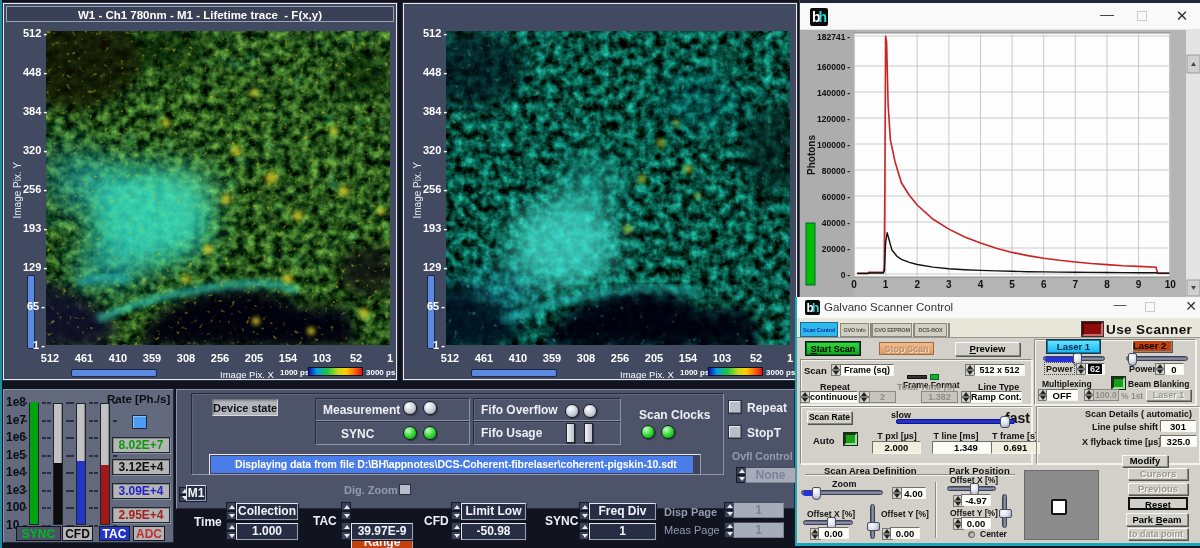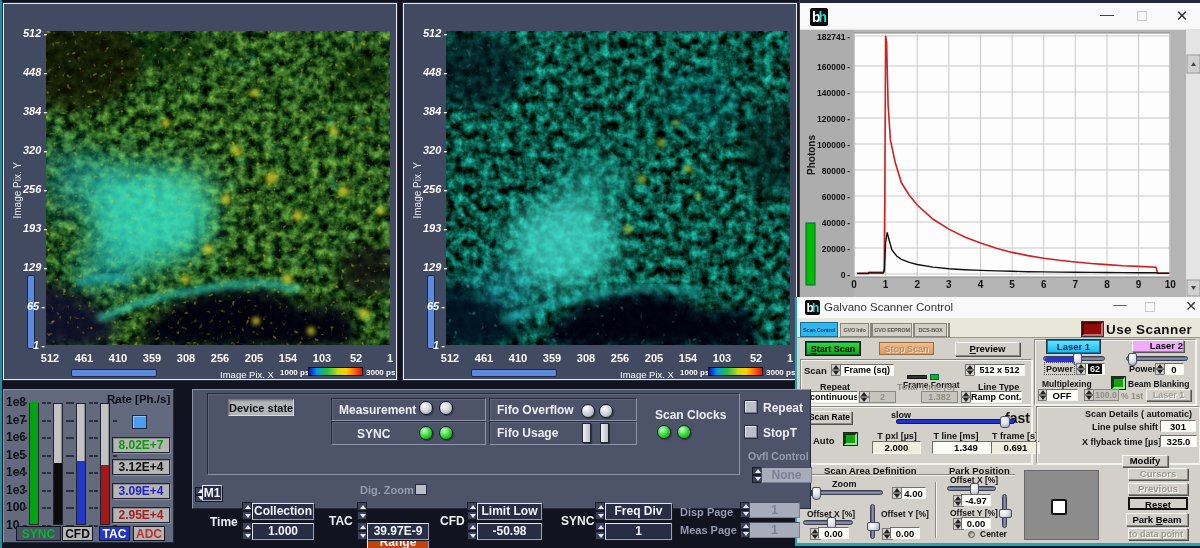--- a/index.html
+++ b/index.html
@@ -1,20 +1,20 @@
 <!DOCTYPE html>
 <html><head><meta charset="utf-8">
 <style>
 *{margin:0;padding:0;box-sizing:border-box;font-family:"Liberation Sans",sans-serif;}
 html,body{width:1200px;height:548px;overflow:hidden;background:#11141f;}
 #stage{position:relative;width:1200px;height:548px;background:#11141f;}
 .abs{position:absolute;}
 .wfrm{position:absolute;background:#424a61;border:1px solid #e8e8ee;outline:1px solid #2a2f40;}
 .imtitle{position:absolute;left:2px;right:2px;top:2px;height:16px;text-align:center;color:#fff;font-size:11.5px;font-weight:bold;line-height:16px;border:1px solid #9aa0b6;}
-.ylab{position:absolute;color:#fff;font-size:11px;font-weight:bold;text-align:right;width:22px;white-space:nowrap;z-index:3;font-style:italic;}
+.ylab{position:absolute;color:#fff;font-size:11px;font-weight:bold;text-align:right;width:22px;white-space:nowrap;z-index:3;}
 .xlab{position:absolute;color:#fff;font-size:11px;font-weight:bold;text-align:center;width:30px;white-space:nowrap;}
 .rotlab{position:absolute;color:#e8e8f0;font-size:10px;transform:rotate(-90deg);transform-origin:center;white-space:nowrap;}
 .vscroll{position:absolute;width:8px;background:#5b8ae0;border:1px solid #1c2744;border-radius:2px;}
 .hscroll{position:absolute;height:8px;background:#5b8ae0;border:1px solid #1c2744;border-radius:2px;}
 .pslab{position:absolute;color:#fff;font-size:8px;font-weight:bold;white-space:nowrap;}
 
 .dkpanel{position:absolute;background:#4d5469;border-top:1px solid #8d93a8;border-left:1px solid #8d93a8;border-bottom:1px solid #23283a;border-right:1px solid #23283a;}
 .spinarr{position:absolute;width:10px;display:flex;flex-direction:column;}
 .sa{flex:1;background:#3a4158;border:1px solid #161a26;position:relative;}
 .sa:before{content:"";position:absolute;left:2px;top:50%;margin-top:-2px;border-left:3px solid transparent;border-right:3px solid transparent;}
@@ -24,20 +24,21 @@
 .gsa{flex:1;background:#d2d0c8;border:1px solid #777;position:relative;}
 .gsa:before{content:"";position:absolute;left:1px;top:50%;margin-top:-2px;border-left:3px solid transparent;border-right:3px solid transparent;}
 .gsa.up:before{border-bottom:4px solid #222;}
 .gsa.dn:before{border-top:4px solid #222;}
 </style></head>
 <body>
 <div id="stage">
 <div class="abs" style="left:0;top:0;width:2px;height:548px;background:#1e8fa0;"></div>
 
 <div class="wfrm" id="w1" style="left:3px;top:3px;width:394px;height:377px;">
+  <div class="imtitle" style="background:#3a4055;">W1 - Ch1 780nm - M1 - Lifetime trace&nbsp; - F(x,y)</div>
 <div class="ylab" style="left:19px;top:23px;">512 -</div>
 <div class="ylab" style="left:19px;top:62px;">448 -</div>
 <div class="ylab" style="left:19px;top:101px;">384 -</div>
 <div class="ylab" style="left:19px;top:140px;">320 -</div>
 <div class="ylab" style="left:19px;top:179px;">256 -</div>
 <div class="ylab" style="left:19px;top:218px;">193 -</div>
 <div class="ylab" style="left:19px;top:257px;">129 -</div>
 <div class="ylab" style="left:19px;top:296px;">65 -</div>
 <div class="ylab" style="left:19px;top:335px;">1 -</div>
 <div class="xlab" style="left:31px;top:348px;">512</div>
@@ -331,21 +332,21 @@
         </div>
 <div class="abs" style="left:72px;top:73px;width:27px;height:12px;background:#c6c4bc;border:1px solid #8a8a82;font-size:9px;font-weight:bold;color:#8f8d84;text-align:center;line-height:11px;white-space:nowrap;overflow:hidden;">2</div>
 <div class="abs" style="left:106px;top:73px;width:37px;height:12px;background:#c6c4bc;border:1px solid #8a8a82;font-size:9px;font-weight:bold;color:#8f8d84;text-align:center;line-height:11px;white-space:nowrap;overflow:hidden;margin-left:18px;">1.382</div>
 <div class="gspin" style="left:164px;top:73px;height:12px;">
           <div class="gsa up"></div>
           <div class="gsa dn"></div>
         </div>
 <div class="abs" style="left:173px;top:73px;width:52px;height:12px;background:#fdfdf8;border:1px solid #6f6f68;border-bottom-color:#f6f6f0;border-right-color:#f6f6f0;font-size:9px;font-weight:bold;color:#000;text-align:center;line-height:11px;white-space:nowrap;overflow:hidden;">Ramp Cont.</div>
 <div class="abs" style="left:237px;top:21px;width:162px;height:66px;border:1px solid #8a8a82;border-bottom-color:#f4f4ee;border-right-color:#f4f4ee;box-shadow:inset 1px 1px 0 #f4f4ee, 1px 1px 0 #f4f4ee;"></div>
 <div class="abs" style="left:250px;top:22px;width:53px;height:13px;background:linear-gradient(#6ae0ff,#18bcf2);border:1px solid #0a7aaa;box-shadow:0 0 0 1px #234;text-align:center;font-weight:bold;font-size:9.5px;color:#0a2a50;line-height:12px;white-space:nowrap;">Laser 1</div>
-<div class="abs" style="left:335px;top:22px;width:52px;height:12px;background:#f0abfc;border:1px solid #8a8a82;border-top-color:#f8f8f4;border-left-color:#f8f8f4;box-shadow:1px 1px 0 #55554f;text-align:right;font-weight:bold;font-size:9.5px;color:#000;line-height:10px;white-space:nowrap;overflow:hidden;">Laser 2</div>
+<div class="abs" style="left:335px;top:22px;width:40px;height:12px;background:#c2410c;border:1px solid #8a8a82;border-top-color:#f8f8f4;border-left-color:#f8f8f4;box-shadow:1px 1px 0 #55554f;text-align:left;font-weight:bold;font-size:9.5px;color:#000;line-height:10px;white-space:nowrap;overflow:hidden;">Laser 2</div>
 <div class="abs" style="left:246px;top:38px;width:62px;height:5px;background:linear-gradient(#4e5268,#9296ad 55%,#70758c);border:1px solid #3c4053;border-radius:3px;">
           <div class="abs" style="left:1px;top:0px;width:31px;height:5px;background:#2632e0;border-radius:2px;"></div>
           <div class="abs" style="left:29px;top:-4px;width:9px;height:13px;background:radial-gradient(circle at 35% 25%,#fff,#d8dce6 55%,#9aa0b4);border:1px solid #494e63;border-radius:2px 2px 4px 4px;"></div>
         </div>
 <div class="abs" style="left:329px;top:38px;width:62px;height:5px;background:linear-gradient(#4e5268,#9296ad 55%,#70758c);border:1px solid #3c4053;border-radius:3px;">
           <div class="abs" style="left:1px;top:-4px;width:9px;height:13px;background:radial-gradient(circle at 35% 25%,#fff,#d8dce6 55%,#9aa0b4);border:1px solid #494e63;border-radius:2px 2px 4px 4px;"></div>
         </div>
 <div class="abs" style="left:247px;top:44px;width:31px;height:13px;border:1px dotted #444;font-size:9px;font-weight:bold;text-align:center;line-height:12px;color:#111;white-space:nowrap;">Power</div>
 <div class="gspin" style="left:279px;top:45px;height:12px;">
           <div class="gsa up"></div>
@@ -549,21 +550,21 @@
 <div class="abs" style="left:108px;top:47px;width:58px;height:16px;background:#b5b5b5;border:1px solid #20242f;box-shadow:inset 1px 1px 0 #8a8a8a, 1px 1px 0 #8a90a4;font-size:12px;font-weight:bold;color:#0a9a0a;text-align:center;line-height:15px;">8.02E+7</div>
 <div class="abs" style="left:108px;top:69px;width:58px;height:16px;background:#b5b5b5;border:1px solid #20242f;box-shadow:inset 1px 1px 0 #8a8a8a, 1px 1px 0 #8a90a4;font-size:12px;font-weight:bold;color:#0b0b0b;text-align:center;line-height:15px;">3.12E+4</div>
 <div class="abs" style="left:108px;top:93px;width:58px;height:16px;background:#b5b5b5;border:1px solid #20242f;box-shadow:inset 1px 1px 0 #8a8a8a, 1px 1px 0 #8a90a4;font-size:12px;font-weight:bold;color:#2222c8;text-align:center;line-height:15px;">3.09E+4</div>
 <div class="abs" style="left:108px;top:117px;width:58px;height:16px;background:#b5b5b5;border:1px solid #20242f;box-shadow:inset 1px 1px 0 #8a8a8a, 1px 1px 0 #8a90a4;font-size:12px;font-weight:bold;color:#a42020;text-align:center;line-height:15px;">2.95E+4</div>
 <div class="abs" style="left:12px;top:136px;width:45px;height:15px;background:#4b5166;border:1px solid #141821;font-size:12px;font-weight:bold;color:#00bb22;text-align:center;line-height:14px;">SYNC</div>
 <div class="abs" style="left:58px;top:136px;width:31px;height:15px;background:#b5b5b5;border:1px solid #141821;font-size:12px;font-weight:bold;color:#0b0b0b;text-align:center;line-height:14px;">CFD</div>
 <div class="abs" style="left:95px;top:136px;width:31px;height:15px;background:#2436c8;border:1px solid #141821;font-size:12px;font-weight:bold;color:#fff;text-align:center;line-height:14px;">TAC</div>
 <div class="abs" style="left:129px;top:136px;width:32px;height:15px;background:#b5b5b5;border:1px solid #141821;font-size:12px;font-weight:bold;color:#c03030;text-align:center;line-height:14px;">ADC</div>
     </div>
 
-<div class="dkpanel" id="devpanel" style="left:192px;top:389px;width:619px;height:120px;background:#4d5469;">
+<div class="dkpanel" id="devpanel" style="left:176px;top:389px;width:619px;height:120px;background:#4d5469;">
       <div class="abs" style="left:14px;top:3px;width:533px;height:82px;border:1px solid #8d93a8;border-top-color:#262b3c;border-left-color:#262b3c;box-shadow:inset 1px 1px 0 #5d6378;"></div>
 <div class="abs" style="left:35px;top:9px;width:66px;height:17px;background:#b4b6bc;border:1px solid #71757e;border-bottom-color:#d8dade;border-right-color:#d8dade;box-shadow:inset 1px 1px 2px #888;white-space:nowrap;font-size:11px;font-weight:bold;color:#111;text-align:center;line-height:16px;">Device state</div>
 <div class="abs" style="left:138px;top:8px;width:155px;height:23px;border:1px solid #8d93a8;border-top-color:#262b3c;border-left-color:#262b3c;box-shadow:inset 1px 1px 0 #5d6378;"></div>
 <div class="abs" style="left:138px;top:31px;width:155px;height:24px;border:1px solid #8d93a8;border-top-color:#262b3c;border-left-color:#262b3c;box-shadow:inset 1px 1px 0 #5d6378;"></div>
 <div class="abs" style="left:146px;top:13px;font-size:12px;font-weight:bold;color:#eef0f6;white-space:nowrap;">Measurement</div>
 <div class="abs" style="left:226px;top:11px;width:14px;height:14px;border-radius:50%;background:radial-gradient(circle at 35% 30%,#ffffff,#c9cdd6 55%,#9299a5);border:1px solid #1a1e29;box-shadow:1px 1px 1px rgba(0,0,0,0.4);"></div>
 <div class="abs" style="left:246px;top:11px;width:14px;height:14px;border-radius:50%;background:radial-gradient(circle at 35% 30%,#ffffff,#c9cdd6 55%,#9299a5);border:1px solid #1a1e29;box-shadow:1px 1px 1px rgba(0,0,0,0.4);"></div>
 <div class="abs" style="left:164px;top:37px;font-size:12px;font-weight:bold;color:#eef0f6;white-space:nowrap;">SYNC</div>
 <div class="abs" style="left:226px;top:36px;width:14px;height:14px;border-radius:50%;background:radial-gradient(circle at 35% 30%,#c0ffc0,#2ad42a 55%,#0c9a0c);border:1px solid #1a1e29;box-shadow:1px 1px 1px rgba(0,0,0,0.4);"></div>
 <div class="abs" style="left:246px;top:36px;width:14px;height:14px;border-radius:50%;background:radial-gradient(circle at 35% 30%,#c0ffc0,#2ad42a 55%,#0c9a0c);border:1px solid #1a1e29;box-shadow:1px 1px 1px rgba(0,0,0,0.4);"></div>
@@ -575,20 +576,23 @@
 <div class="abs" style="left:304px;top:36px;font-size:12px;font-weight:bold;color:#eef0f6;white-space:nowrap;">Fifo Usage</div>
 <div class="abs" style="left:389px;top:33px;width:9px;height:20px;background:linear-gradient(90deg,#f2f3f6,#b9bdc6);border:1px solid #20242f;box-shadow:1px 1px 1px rgba(0,0,0,0.4);"></div>
 <div class="abs" style="left:407px;top:33px;width:9px;height:20px;background:linear-gradient(90deg,#f2f3f6,#b9bdc6);border:1px solid #20242f;box-shadow:1px 1px 1px rgba(0,0,0,0.4);"></div>
 <div class="abs" style="left:462px;top:18px;font-size:12px;font-weight:bold;color:#eef0f6;white-space:nowrap;">Scan Clocks</div>
 <div class="abs" style="left:464px;top:35px;width:14px;height:14px;border-radius:50%;background:radial-gradient(circle at 35% 30%,#c0ffc0,#2ad42a 55%,#0c9a0c);border:1px solid #1a1e29;box-shadow:1px 1px 1px rgba(0,0,0,0.4);"></div>
 <div class="abs" style="left:484px;top:35px;width:14px;height:14px;border-radius:50%;background:radial-gradient(circle at 35% 30%,#c0ffc0,#2ad42a 55%,#0c9a0c);border:1px solid #1a1e29;box-shadow:1px 1px 1px rgba(0,0,0,0.4);"></div>
 <div class="abs" style="left:551px;top:10px;width:14px;height:14px;background:#b9bec9;border:1px solid #2a2f3d;box-shadow:inset -1px -1px 0 #787e8c,inset 1px 1px 0 #e8eaef;"></div>
 <div class="abs" style="left:570px;top:11px;font-size:12px;font-weight:bold;color:#eef0f6;white-space:nowrap;">Repeat</div>
 <div class="abs" style="left:551px;top:35px;width:14px;height:14px;background:#b9bec9;border:1px solid #2a2f3d;box-shadow:inset -1px -1px 0 #787e8c,inset 1px 1px 0 #e8eaef;"></div>
 <div class="abs" style="left:570px;top:36px;font-size:12px;font-weight:bold;color:#eef0f6;white-space:nowrap;">StopT</div>
+<div class="abs" style="left:32px;top:64px;width:492px;height:21px;background:#3f435a;border:1px solid #e4e7ef;border-bottom-color:#9aa0b4;border-right-color:#9aa0b4;">
+        <div class="abs" style="left:1px;top:1px;width:482px;height:17px;background:#4a7de8;font-size:10.5px;font-weight:bold;color:#fff;line-height:17px;padding-left:24px;letter-spacing:-0.1px;white-space:nowrap;overflow:hidden;">Displaying data from file D:\BH\appnotes\DCS-Coherent-fibrelaser\coherent-pigskin-10.sdt</div>
+      </div>
 <div class="abs" style="left:555px;top:60px;font-size:10.5px;font-weight:bold;color:#959bb0;white-space:nowrap;">Ovfl Control</div>
 <div class="spinarr" style="left:559px;top:77px;height:16px;">
         <div class="sa up"></div>
         <div class="sa dn"></div>
       </div>
 <div class="abs" style="left:568px;top:77px;width:51px;height:16px;background:#a6acba;border:1px solid #7b8196;border-top-color:#464c5e;border-left-color:#464c5e;font-size:12px;font-weight:bold;color:#7b8198;text-align:center;line-height:14px;white-space:nowrap;">None</div>
 <div class="spinarr" style="left:2px;top:97px;height:15px;">
         <div class="sa up"></div>
         <div class="sa dn"></div>
       </div>
@@ -638,20 +642,20 @@
         <div class="sa up"></div>
         <div class="sa dn"></div>
       </div>
 <div class="abs" style="left:412px;top:133px;width:67px;height:17px;background:#272e44;border:1px solid #e4e7ef;border-bottom-color:#9aa0b4;border-right-color:#9aa0b4;box-shadow:1px 1px 0 #161a26;font-size:12px;font-weight:bold;color:#f2f4fa;text-align:center;line-height:15px;white-space:nowrap;">1</div>
 <div class="abs" style="left:487px;top:116px;font-size:11px;font-weight:bold;color:#959bb0;white-space:nowrap;">Disp Page</div>
 <div class="spinarr" style="left:547px;top:112px;height:16px;">
         <div class="sa up"></div>
         <div class="sa dn"></div>
       </div>
 <div class="abs" style="left:556px;top:112px;width:51px;height:16px;background:#a6acba;border:1px solid #7b8196;border-top-color:#464c5e;border-left-color:#464c5e;font-size:12px;font-weight:bold;color:#7b8198;text-align:center;line-height:14px;white-space:nowrap;">1</div>
-<div class="abs" style="left:487px;top:134px;font-size:11px;font-weight:bold;color:#959bb0;white-space:nowrap;">Meas Page</div>
+<div class="abs" style="left:487px;top:134px;font-size:11px;font-weight:normal;color:#959bb0;white-space:nowrap;">Meas Page</div>
 <div class="spinarr" style="left:547px;top:132px;height:16px;">
         <div class="sa up"></div>
         <div class="sa dn"></div>
       </div>
 <div class="abs" style="left:556px;top:132px;width:51px;height:16px;background:#a6acba;border:1px solid #7b8196;border-top-color:#464c5e;border-left-color:#464c5e;font-size:12px;font-weight:bold;color:#7b8198;text-align:center;line-height:14px;white-space:nowrap;">1</div>
     </div>
 </div>
 
 </body></html>

